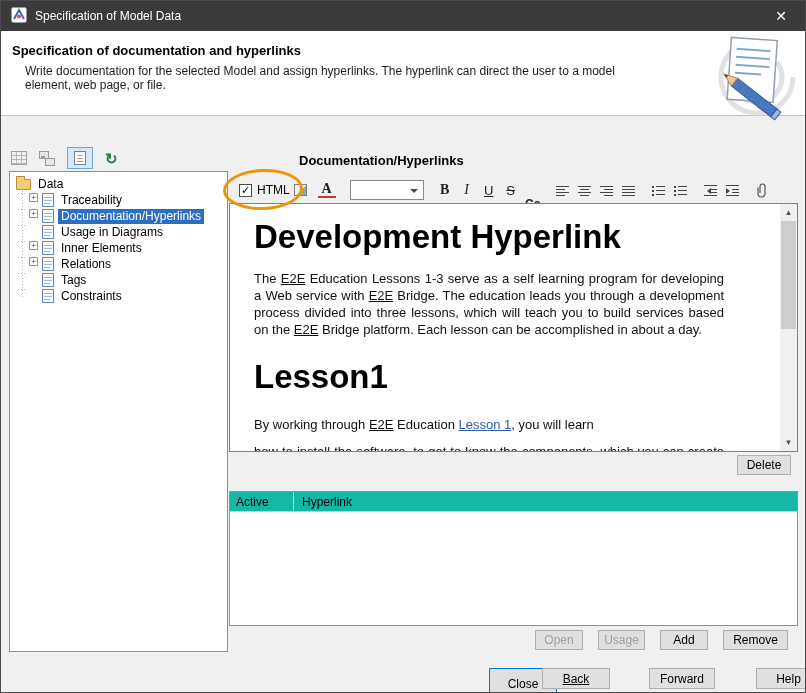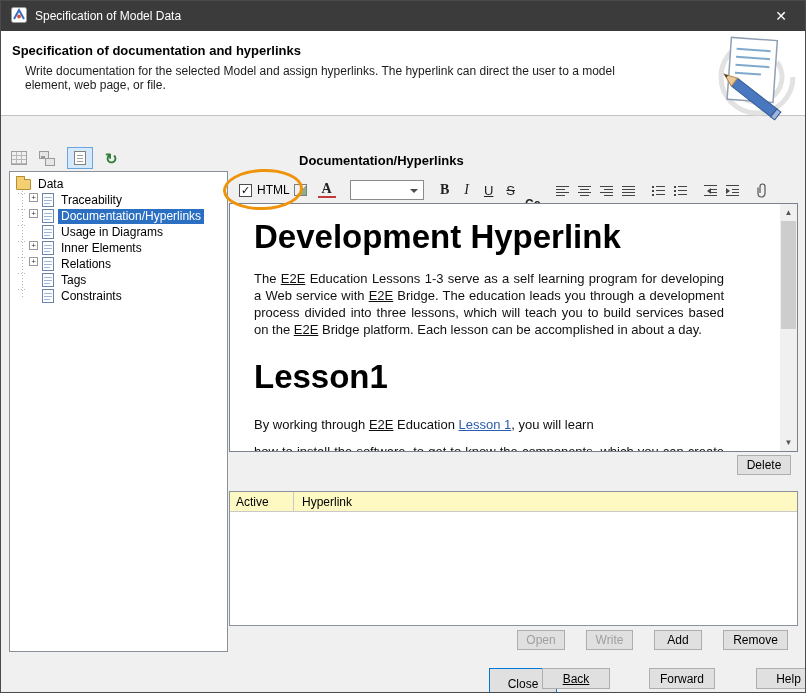--- a/index.html
+++ b/index.html
@@ -141,25 +141,25 @@
 
   
   .btn { background:#e0e0e0; border:1px solid #aeaeae; font-size:12px; color:#000;
          display:flex; align-items:center; justify-content:center; font-family:inherit; }
   .btn.disabled { color:#9f9f9f; }
   .delete-btn { position:absolute; left:736px; top:454px; width:54px; height:20px; }
 
   
   .hyper-table { position:absolute; left:228px; top:490px; width:569px; height:135px;
                  background:#fff; border:1px solid #8b929c; }
-  .ht-header { display:flex; height:20px; border-bottom:1px solid #c9c9c9; background:#fef9c3; }
+  .ht-header { display:flex; height:20px; border-bottom:1px solid #c9c9c9; background:#14b8a6; }
   .ht-col-active { width:64px; border-right:1px solid #c9c9c9; padding:3px 6px; }
   .ht-col-link { padding:3px 8px; }
 
-  .row-buttons { position:absolute; top:629px; right:17px; display:flex; gap:21px; }
+  .row-buttons { position:absolute; top:629px; right:17px; display:flex; gap:15px; }
   .row-buttons .btn { height:20px; }
   .w-open { width:48px; } .w-edit { width:47px; } .w-add { width:48px; } .w-remove { width:65px; }
 
   .btn-close   { position:absolute; left:488px; top:667px; width:68px; height:32px; border:1px solid #0078d7; }
   .btn-back    { position:absolute; left:541px; top:667px; width:68px; height:21px;text-decoration:underline; }
   .btn-forward { position:absolute; left:648px; top:667px; width:66px; height:21px; }
   .btn-help    { position:absolute; left:731px; top:667px; width:65px; height:21px;margin-left:24px; }
 </style>
 </head>
 <body>
@@ -331,21 +331,21 @@
 
   <div class="hyper-table">
     <div class="ht-header">
       <span class="ht-col-active">Active</span>
       <span class="ht-col-link">Hyperlink</span>
     </div>
   </div>
 
   <div class="row-buttons">
     <button class="btn disabled w-open">Open</button>
-    <button class="btn disabled w-edit">Write</button>
+    <button class="btn disabled w-edit">Usage</button>
     <button class="btn w-add">Add</button>
     <button class="btn w-remove">Remove</button>
   </div>
 
   <button class="btn btn-close">Close</button>
   <button class="btn btn-back">Back</button>
   <button class="btn btn-forward">Forward</button>
   <button class="btn btn-help">Help</button>
 
 </div>

